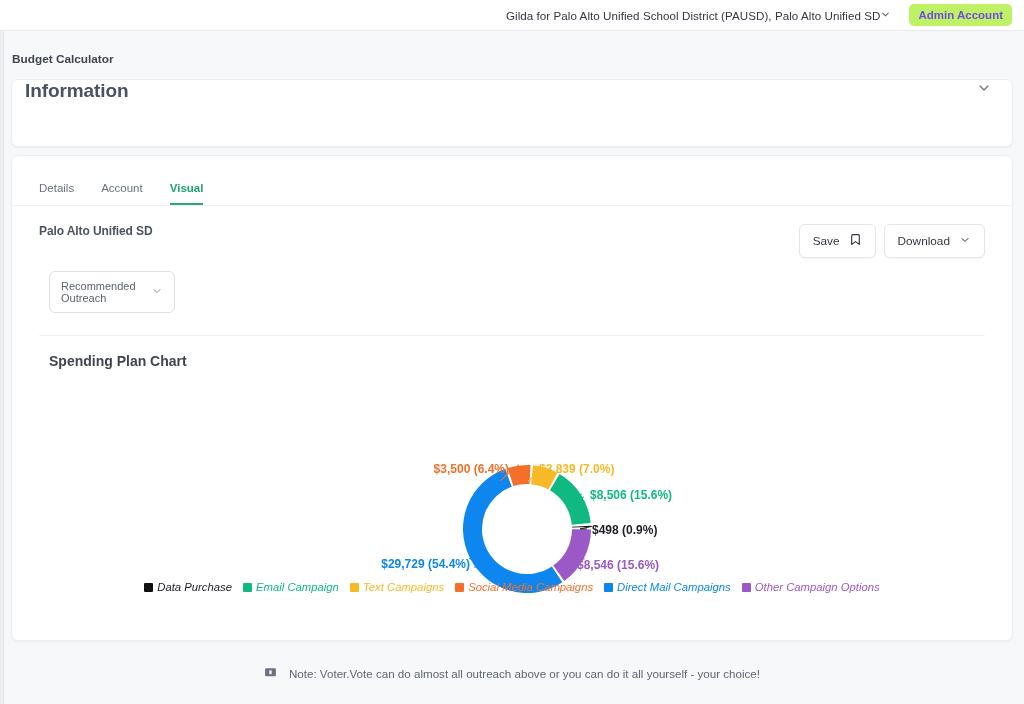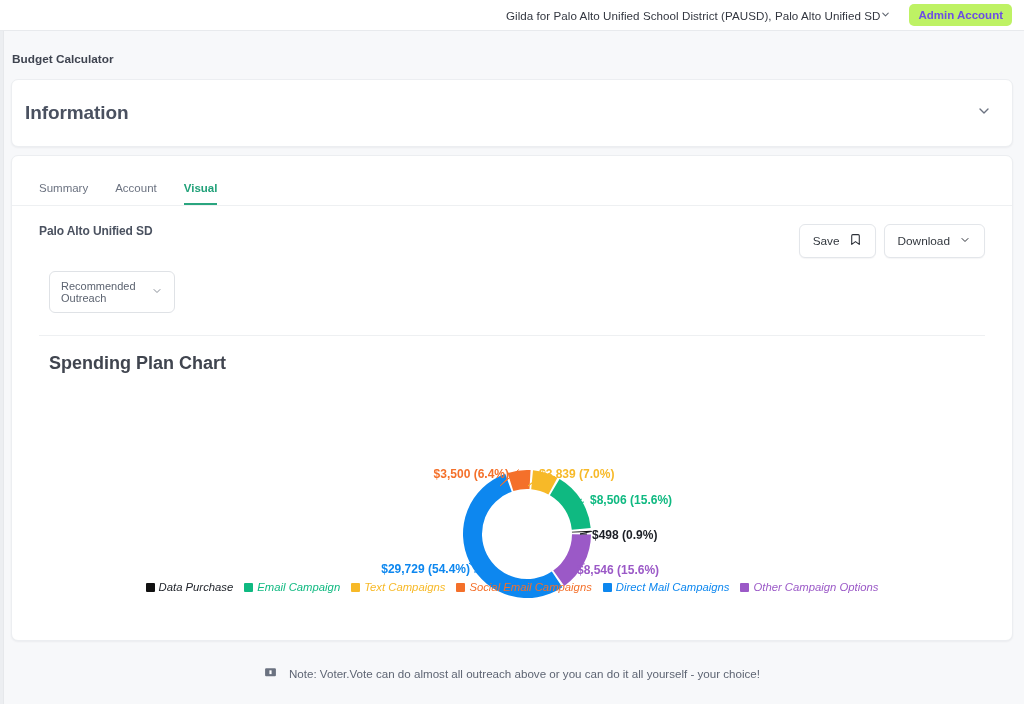--- a/index.html
+++ b/index.html
@@ -46,21 +46,21 @@
   }
 
   
   .card {
     position: absolute; left: 11px; width: 1002px;
     background: #ffffff; border: 1px solid #eceef1; border-radius: 7px;
     box-shadow: 0 1px 2px rgba(16,24,40,.05);
   }
   .card-info { top: 79px; height: 68px; }
   .info-head {
-    display: flex; align-items: center; justify-content: space-between;
+    display: flex; align-items: flex-start; justify-content: space-between;
     height: 100%; padding: 0 20px 0 13px;
   }
   .info-title { font-size: 19px; font-weight: bold; color: #4a5160; letter-spacing: -.1px; }
 
   .card-main { top: 155px; height: 486px; }
 
   
   .tabs {
     display: flex; align-items: flex-end; gap: 27px;
     padding: 25px 0 0 27px; height: 50px;
@@ -92,21 +92,21 @@
     width: 126px; padding: 8px 11px;
     background: #fff; border: 1px solid #dfe2e6; border-radius: 6px;
     font-size: 11px; color: #5c6370; cursor: pointer;
   }
 
   .divider {
     margin: 22px 27px 0 27px; height: 1px; background: #eef0f2;
   }
 
   .chart-title {
-    margin: 17px 0 0 37px; font-size: 18px; font-weight: bold; color: #40454f;
+    margin: 17px 0 0 37px; font-size: 14px; font-weight: bold; color: #40454f;
   }
 
   .chart-wrap { position: relative; width: 100%; height: 300px; }
   .chart-svg { position: absolute; left: 0; top: 0; }
 
   .legend {
     position: absolute; left: 0; right: 0; top: 425px;
     display: flex; justify-content: center; align-items: center; gap: 11px;
     font-size: 11.3px;
   }
@@ -150,21 +150,21 @@
             <polyline points="6 9 12 15 18 9"></polyline>
           </svg>
       </span>
     </div>
   </div>
 
   <div class="card card-main">
 
     
     <div class="tabs">
-      <div class="tab">Summary</div>
+      <div class="tab">Details</div>
       <div class="tab">Account</div>
       <div class="tab active">Visual</div>
     </div>
 
     
     <div class="title-row">
       <div class="district-title">Palo Alto Unified SD</div>
       <div class="btn-group">
         <div class="btn">
           <span>Save</span>
@@ -232,21 +232,21 @@
         <div class="legend-item">
           <span class="legend-swatch" style="background: rgb(15, 185, 129);"></span>
           <span style="color: rgb(15, 185, 129);">Email Campaign</span>
         </div>
         <div class="legend-item">
           <span class="legend-swatch" style="background: rgb(247, 185, 40);"></span>
           <span style="color: rgb(247, 185, 40);">Text Campaigns</span>
         </div>
         <div class="legend-item">
           <span class="legend-swatch" style="background: rgb(244, 112, 42);"></span>
-          <span style="color: rgb(244, 112, 42);">Social Email Campaigns</span>
+          <span style="color: rgb(244, 112, 42);">Social Media Campaigns</span>
         </div>
         <div class="legend-item">
           <span class="legend-swatch" style="background: rgb(13, 135, 239);"></span>
           <span style="color: rgb(13, 135, 239);">Direct Mail Campaigns</span>
         </div>
         <div class="legend-item">
           <span class="legend-swatch" style="background: rgb(155, 89, 199);"></span>
           <span style="color: rgb(155, 89, 199);">Other Campaign Options</span>
         </div>
       </div>

